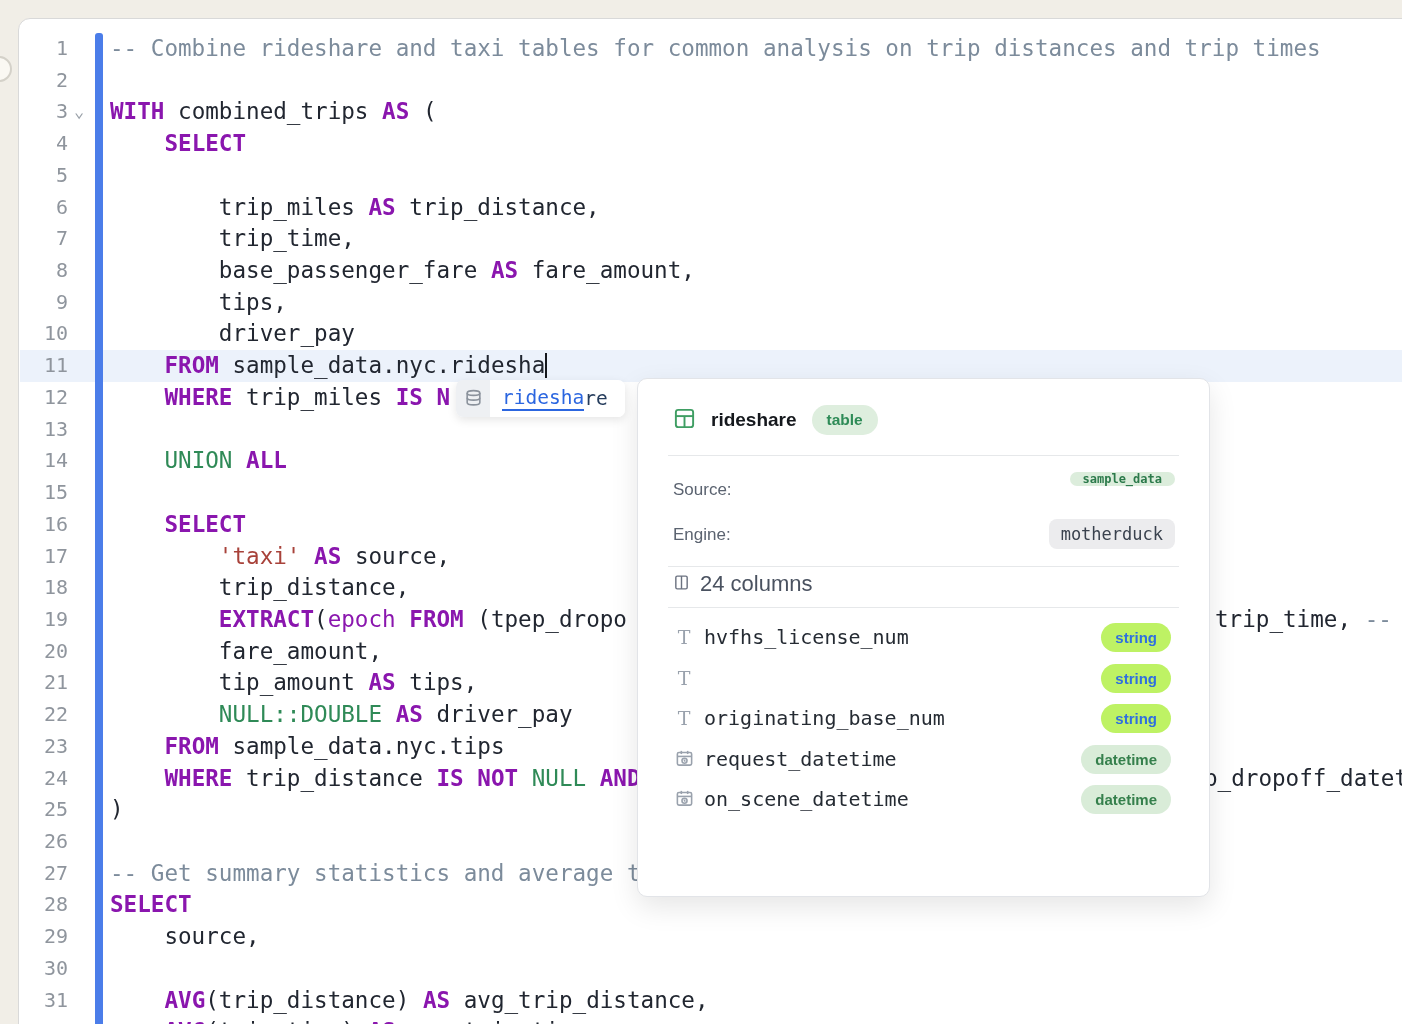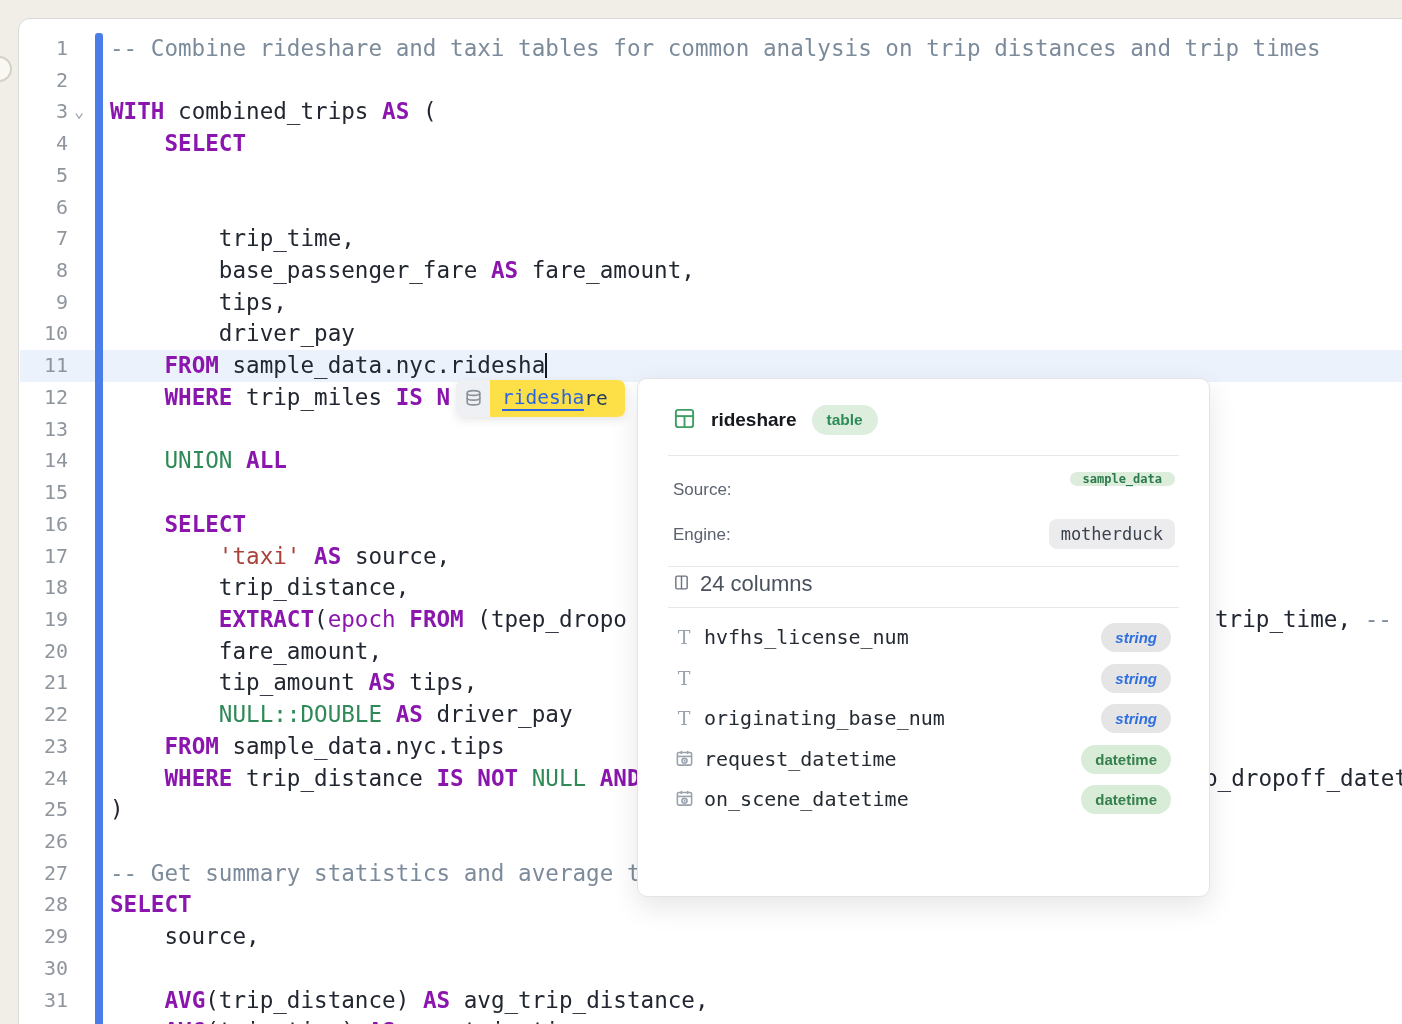--- a/index.html
+++ b/index.html
@@ -19,21 +19,21 @@
   .code{position:absolute;left:110px;}
   .frag{position:absolute;}
   .t{color:#212630;} .k{color:#8a16ae;font-weight:bold;} .k2{color:#8a16ae;}
   .s{color:#a8423a;} .c{color:#7c8b9b;} .g{color:#2f8a57;}
   .caret{display:inline-block;width:2px;height:25px;background:#15181d;vertical-align:-5px;}
   .changebar{position:absolute;left:95px;top:33px;width:8px;height:991px;background:#4b7de9;border-radius:3px 3px 0 0;}
   
   .ac{position:absolute;left:456px;top:380px;height:37px;display:flex;z-index:20;
       box-shadow:0 3px 10px rgba(0,0,0,.10);border-radius:7px;}
   .ac-ic{width:34px;background:#eef0f3;border-radius:7px 0 0 7px;display:flex;align-items:center;justify-content:center;}
-  .ac-label{background:#fde047;border-radius:0 7px 7px 0;display:flex;align-items:center;
+  .ac-label{background:#ffffff;border-radius:0 7px 7px 0;display:flex;align-items:center;
             padding:0 17px 0 12px;font-family:"DejaVu Sans Mono",monospace;font-size:19.5px;}
   .ac-match{color:#2b66e0;border-bottom:2px solid #2b66e0;}
   .ac-rest{color:#253c5c;}
   
   .card{position:absolute;left:637px;top:378px;width:571px;height:517px;background:#ffffff;
         border:1px solid #e2e4e8;border-radius:10px;box-shadow:0 10px 28px rgba(0,0,0,.10);z-index:15;}
   .card .hdr{position:absolute;left:35px;top:26px;display:flex;align-items:center;gap:15px;}
   .card .title{font-size:19px;font-weight:bold;color:#15181d;}
   .pill{display:inline-block;border-radius:16px;}
   .pill-type{background:#deeede;color:#2e8b57;font-weight:bold;font-size:15.5px;padding:6px 15px;}
@@ -45,38 +45,38 @@
           font-family:"DejaVu Sans Mono",monospace;font-size:17px;padding:5px 12px;}
   .colcount{position:absolute;left:35px;display:flex;align-items:center;gap:10px;
             font-size:22px;color:#4a5260;}
   .colrow{position:absolute;left:0;width:571px;height:40px;}
   .colrow .cicon{position:absolute;left:36px;top:8px;width:20px;height:22px;color:#9aa2ad;
             font-family:"DejaVu Serif",serif;font-size:19px;text-align:center;}
   .colrow .cname{position:absolute;left:66px;top:7px;font-family:"DejaVu Sans Mono",monospace;
             font-size:20px;color:#252b33;}
   .colrow .cbadge{position:absolute;right:38px;top:5px;font-weight:bold;font-size:15px;
             border-radius:15px;padding:6px 14px;}
-  .badge-string{background:#e5e5e5;color:#2f6fe0;font-style:italic;}
+  .badge-string{background:#bef264;color:#2f6fe0;}
   .badge-datetime{background:#d9ecd8;color:#35804c;}
   .more{position:absolute;left:0;width:571px;top:455px;text-align:center;font-size:17px;color:#9aa1ab;}
 </style>
 </head>
 <body>
 
 <div class="stage">
   <div class="panel"></div>
   <div class="edge-circle"></div>
 
   <div class="editor" id="editor">
       <div class="row" style="top: 33px;"><span class="ln">1</span><span class="code"><span class="c">-- Combine rideshare and taxi tables for common analysis on trip distances and trip times</span></span></div>
       <div class="row" style="top: 64.72px;"><span class="ln">2</span><span class="code"></span></div>
       <div class="row" style="top: 96.44px;"><span class="ln">3</span><span class="fold">⌄</span><span class="code"><span class="k">WITH</span><span class="t"> combined_trips </span><span class="k">AS</span><span class="t"> (</span></span></div>
       <div class="row" style="top: 128.16px;"><span class="ln">4</span><span class="code"><span class="t">    </span><span class="k">SELECT</span></span></div>
       <div class="row" style="top: 159.88px;"><span class="ln">5</span></div>
-      <div class="row" style="top: 191.6px;"><span class="ln">6</span></div>
+      <div class="row" style="top: 191.6px;"><span class="ln">6</span><span class="code"><span class="t">        trip_miles </span><span class="k">AS</span><span class="t"> trip_distance,</span></span></div>
       <div class="row" style="top: 223.32px;"><span class="ln">7</span><span class="code"><span class="t">        trip_time,</span></span></div>
       <div class="row" style="top: 255.04px;"><span class="ln">8</span><span class="code"><span class="t">        base_passenger_fare </span><span class="k">AS</span><span class="t"> fare_amount,</span></span></div>
       <div class="row" style="top: 286.76px;"><span class="ln">9</span><span class="code"><span class="t">        tips,</span></span></div>
       <div class="row" style="top: 318.48px;"><span class="ln">10</span><span class="code"><span class="t">        driver_pay</span></span></div>
       <div class="hl" style="top: 350.2px;"></div>
       <div class="row" style="top: 350.2px;"><span class="ln">11</span><span class="code"><span class="t">    </span><span class="k">FROM</span><span class="t"> sample_data.nyc.ridesha</span><span class="caret"></span></span></div>
       <div class="row" style="top: 381.92px;"><span class="ln">12</span><span class="code"><span class="t">    </span><span class="k">WHERE</span><span class="t"> trip_miles </span><span class="k">IS</span><span class="t"> </span><span class="k">N</span></span></div>
       <div class="row" style="top: 413.64px;"><span class="ln">13</span><span class="code"></span></div>
       <div class="row" style="top: 445.36px;"><span class="ln">14</span><span class="code"><span class="t">    </span><span class="g">UNION</span><span class="t"> </span><span class="k">ALL</span></span></div>
       <div class="row" style="top: 477.08px;"><span class="ln">15</span><span class="code"></span></div>

